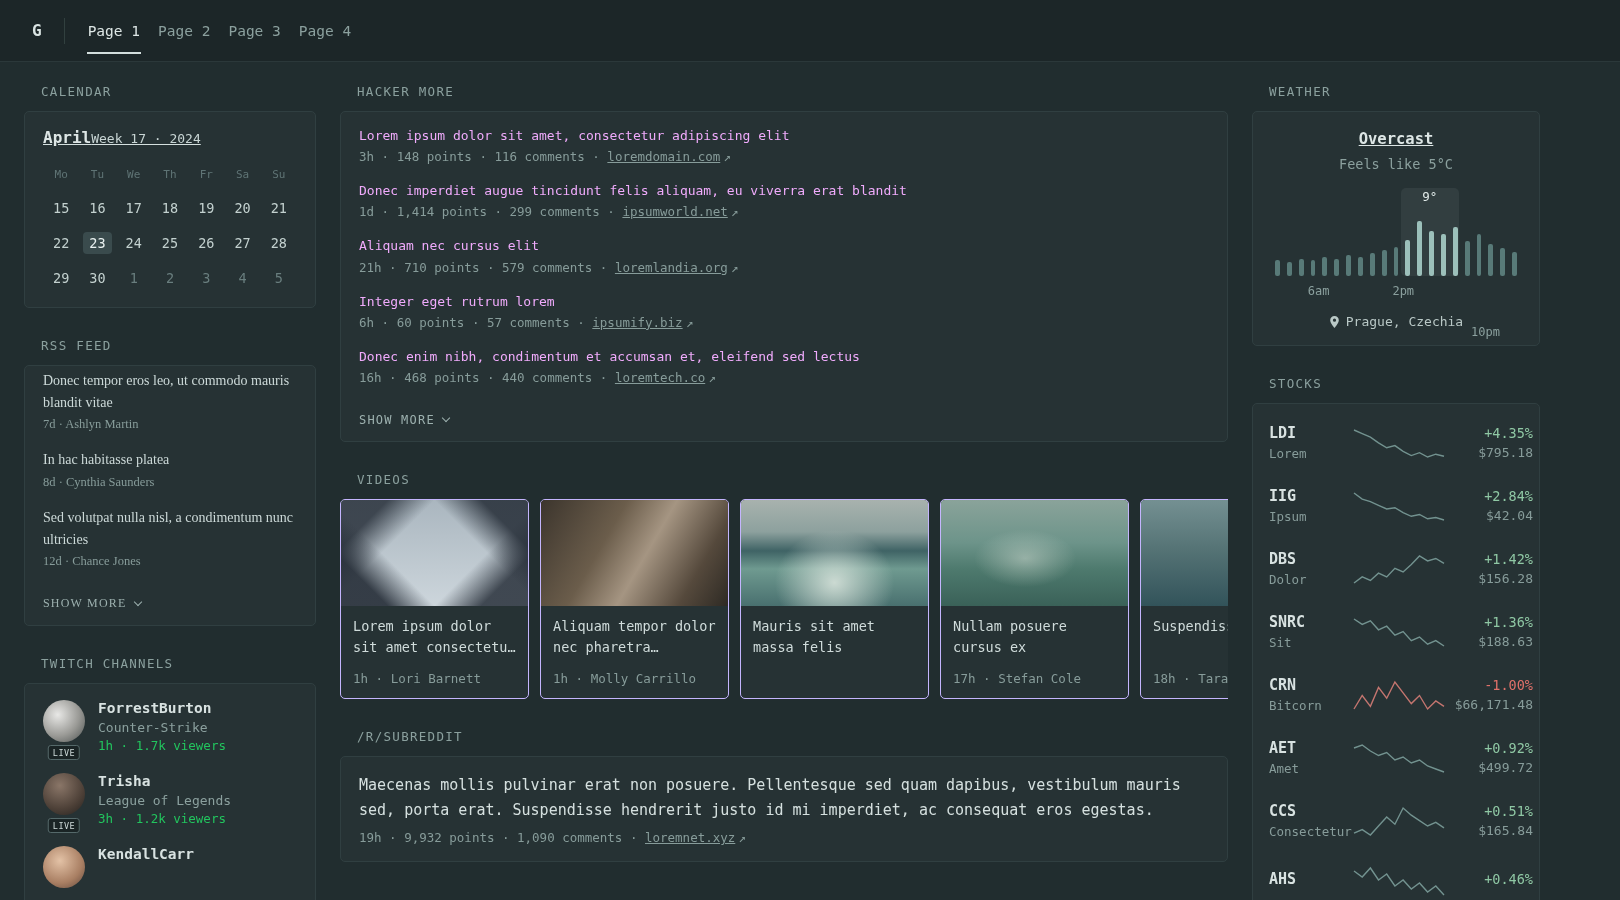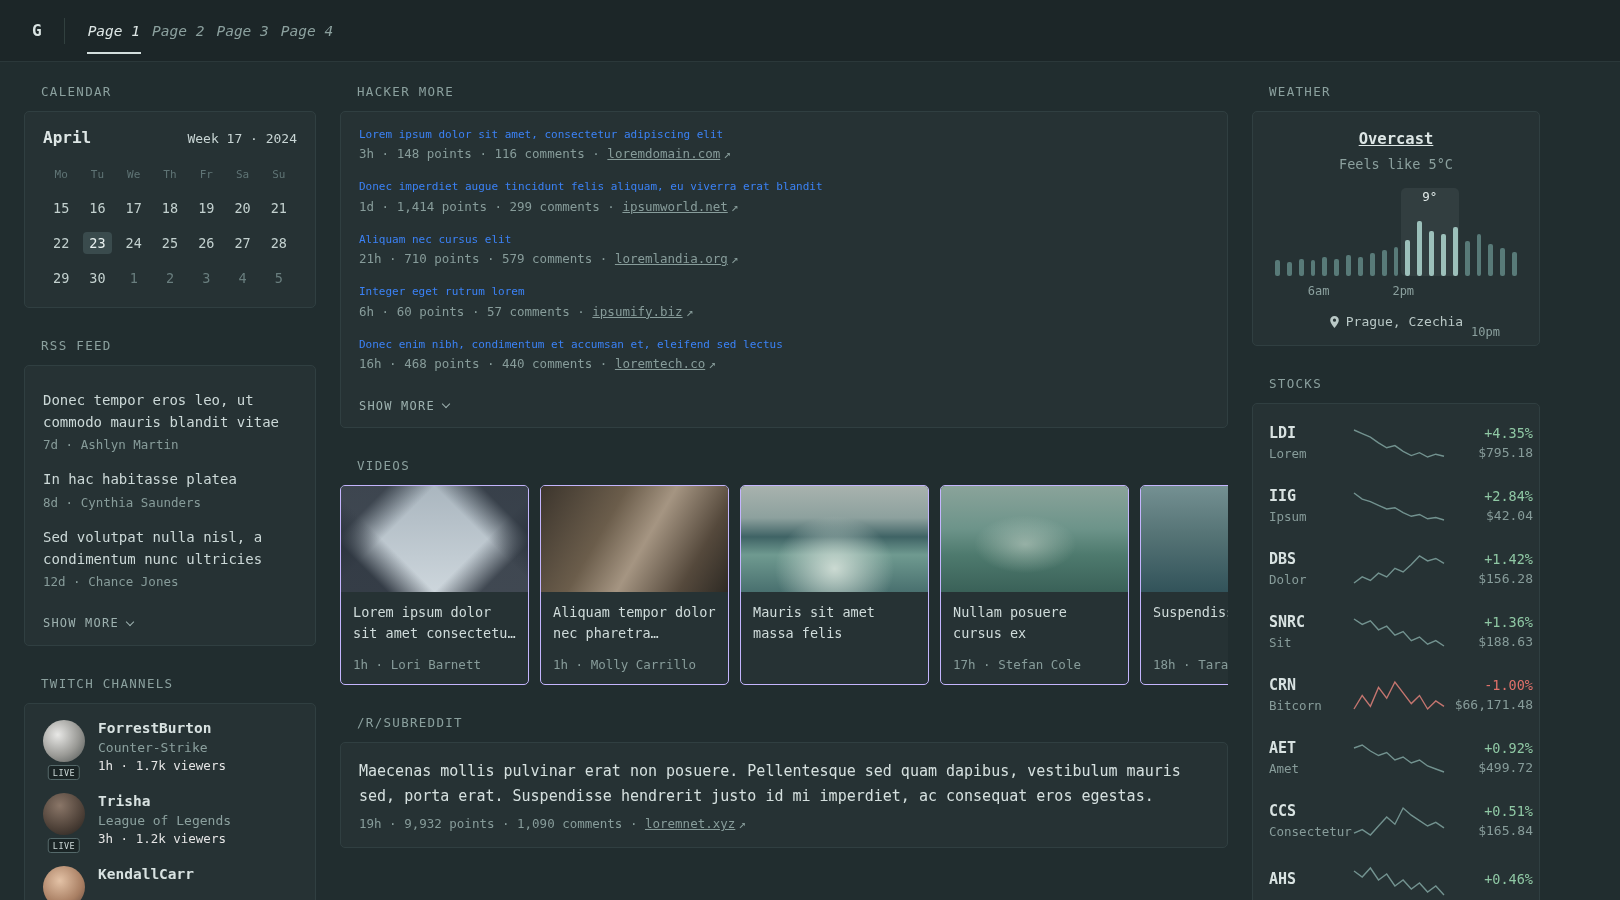--- a/index.html
+++ b/index.html
@@ -10,21 +10,21 @@
     font-family:"DejaVu Sans Mono", monospace;
   }
 
   
   .topnav {
     height:62px; background:#1c2628; border-bottom:1px solid #2b383a;
     display:flex; align-items:center; padding:0 32px;
   }
   .logo { font-weight:bold; font-size:16px; color:#dae4e3; cursor:pointer; }
   .nav-sep { width:1px; height:26px; background:#31403f; margin:0 22px; }
-  .tabs { display:flex; gap:10px; align-items:center;font-style:italic; }
+  .tabs { display:flex; gap:16px; align-items:center; }
   .tab { position:relative; font-size:14.5px; color:#8ba09e; cursor:pointer; padding:3px 1px; }
   .tab.active { color:#dde6e5; }
   .tab.active::after { content:""; position:absolute; left:0; right:0; bottom:-12px; height:2px; background:#d3dedd; }
 
   
   main { display:flex; gap:24px; padding:22px 0 0 24px; align-items:flex-start; }
   .col-left  { width:292px; flex:none; }
   .col-mid   { width:888px; flex:none; }
   .col-right { width:288px; flex:none; }
   section { margin-bottom:30px; }
@@ -41,55 +41,55 @@
     display:inline-flex; align-items:center; font-size:12px; letter-spacing:1.2px;
     color:#9db1af; cursor:pointer; margin-top:10px;
   }
   .chev {
     width:6px; height:6px; border-right:1.5px solid currentColor; border-bottom:1.5px solid currentColor;
     transform:rotate(45deg); margin-left:8px; margin-top:-3px; display:inline-block;
   }
 
   
   .cal-card { padding:16px 18px 18px; }
-  .cal-head { display:flex; justify-content:space-between; align-items:baseline; }
+  .cal-head { display:flex; justify-content:flex-start; align-items:baseline;text-decoration:underline; }
   .cal-month { font-size:16px; font-weight:bold; color:#dde6e5; }
   .cal-week { font-size:13px; color:#c8d5d4; }
   .cal-grid { display:grid; grid-template-columns:repeat(7,1fr); text-align:center; margin-top:18px; row-gap:13px; }
   .cal-dow { font-size:11px; color:#5f7475; padding:3px 0; }
   .cal-cell { font-size:13.5px; color:#c3d1cf; padding:3px 0; margin:0 4px; border-radius:4px; }
   .cal-cell.out { color:#697e7e; }
   .cal-cell.sel { background:#3a4b4d; color:#e9f1f0; }
 
   
-  .rss-card { padding:24px 18px 14px; }
+  .rss-card { padding:4px 18px 14px;font-family:Liberation Serif, serif; }
   .feed-item { margin-bottom:17px; cursor:pointer; }
   .feed-title { font-size:14px; color:#ccd9d8; line-height:1.55; }
 
   
   .tw-card { padding:16px 18px; }
   .tw-row { display:flex; gap:13px; margin-bottom:20px; cursor:pointer; }
   .tw-avatar-wrap { position:relative; flex:none; }
   .tw-avatar { width:42px; height:42px; border-radius:50%; }
   .av-1 { background:radial-gradient(circle at 35% 35%, #e8e8e6, #9a9a96 55%, #4a4f4e); }
   .av-2 { background:radial-gradient(circle at 40% 30%, #8a7668, #4e4138 60%, #23201d); }
   .av-3 { background:radial-gradient(circle at 40% 35%, #e3c2a6, #a97f63 60%, #5e463a); }
   .live-badge {
     position:absolute; left:50%; transform:translateX(-50%); bottom:-7px;
     background:#1a2425; border:1px solid #55696a; color:#cdd9d8;
     font-size:8.5px; letter-spacing:.5px; padding:1.5px 4px; border-radius:3px;
   }
   .tw-name { font-size:14.5px; font-weight:bold; color:#d8e2e1; }
   .tw-game { font-size:13px; color:#8ba09e; margin-top:4px; }
-  .tw-meta { font-size:12.5px; color:#e5e5e5; margin-top:3px; }
+  .tw-meta { font-size:12.5px; color:#22c55e; margin-top:3px; }
 
   
   .hn-card { padding:15px 18px 13px; }
   .hn-item { margin-bottom:18px; }
-  .hn-title { font-size:11px; color:#3b82f6; line-height:1.4; cursor:pointer; }
+  .hn-title { font-size:13px; color:#f0abfc; line-height:1.4; cursor:pointer; }
 
   
   .videos-row { display:flex; gap:11px; overflow:hidden; width:888px; }
   .video-card { width:189px; height:200px; flex:none; display:flex; flex-direction:column; cursor:pointer;
     background:#263234; border:1px solid #c4b5fd; border-radius:5px; overflow:hidden; }
   .thumb { height:106px; flex:none; }
   .thumb-1 { background:
       linear-gradient(45deg, rgba(40,48,58,.92) 0 16%, transparent 32% 68%, rgba(40,48,58,.88) 84%),
       linear-gradient(-45deg, rgba(52,60,70,.92) 0 16%, transparent 32% 68%, rgba(46,54,64,.88) 84%),
       linear-gradient(180deg,#aab6bf,#cdd6dc); }

